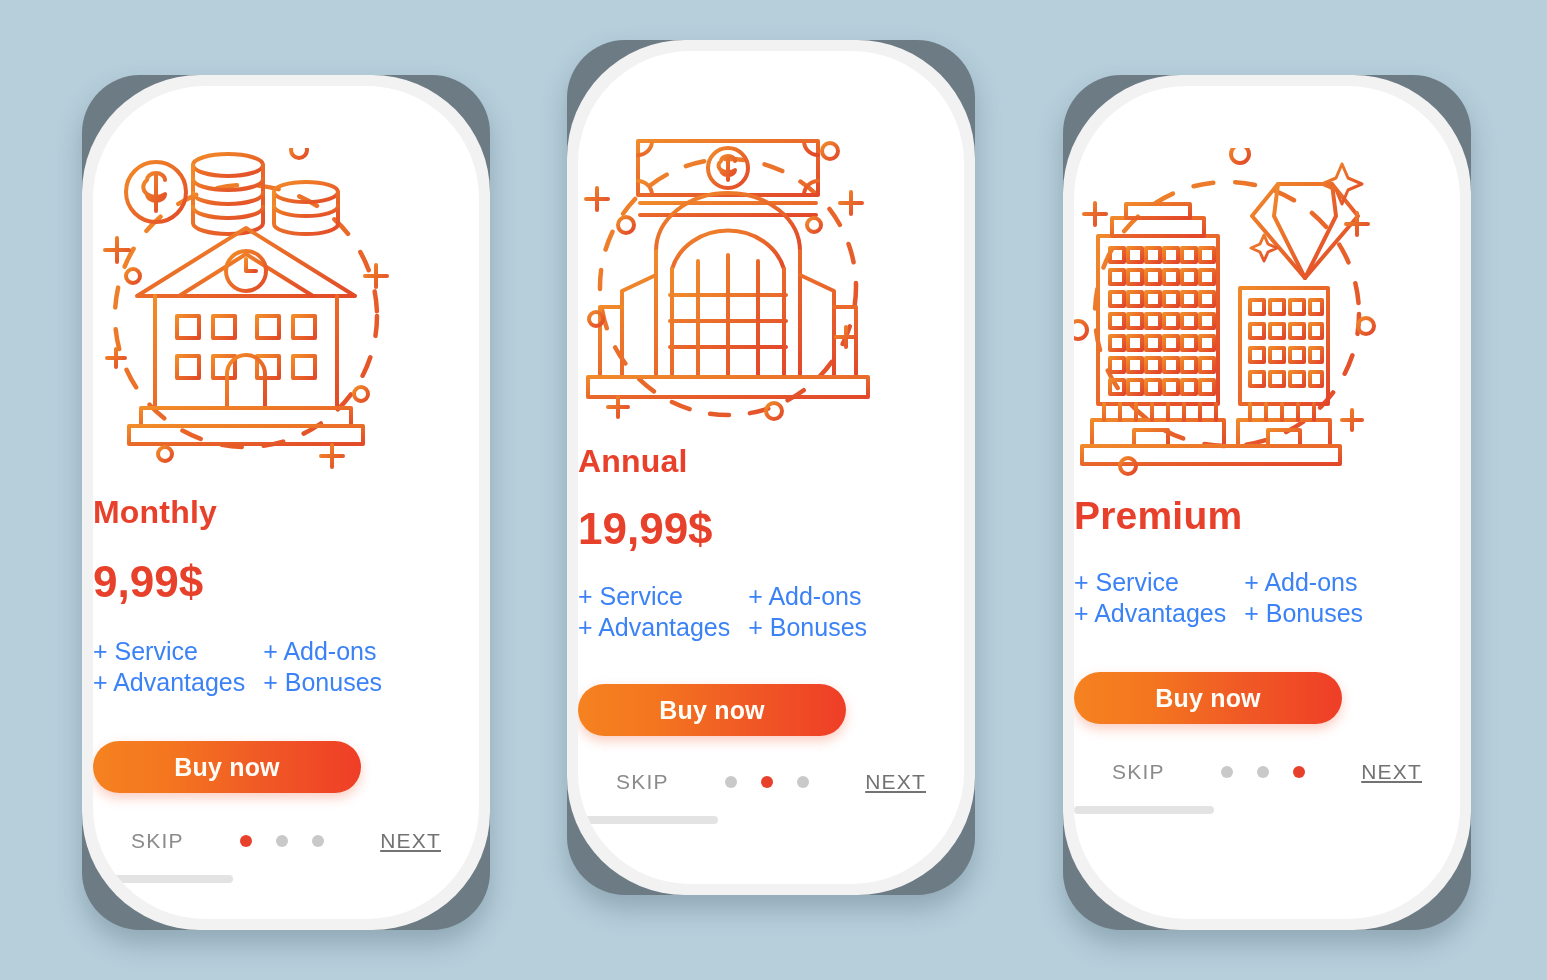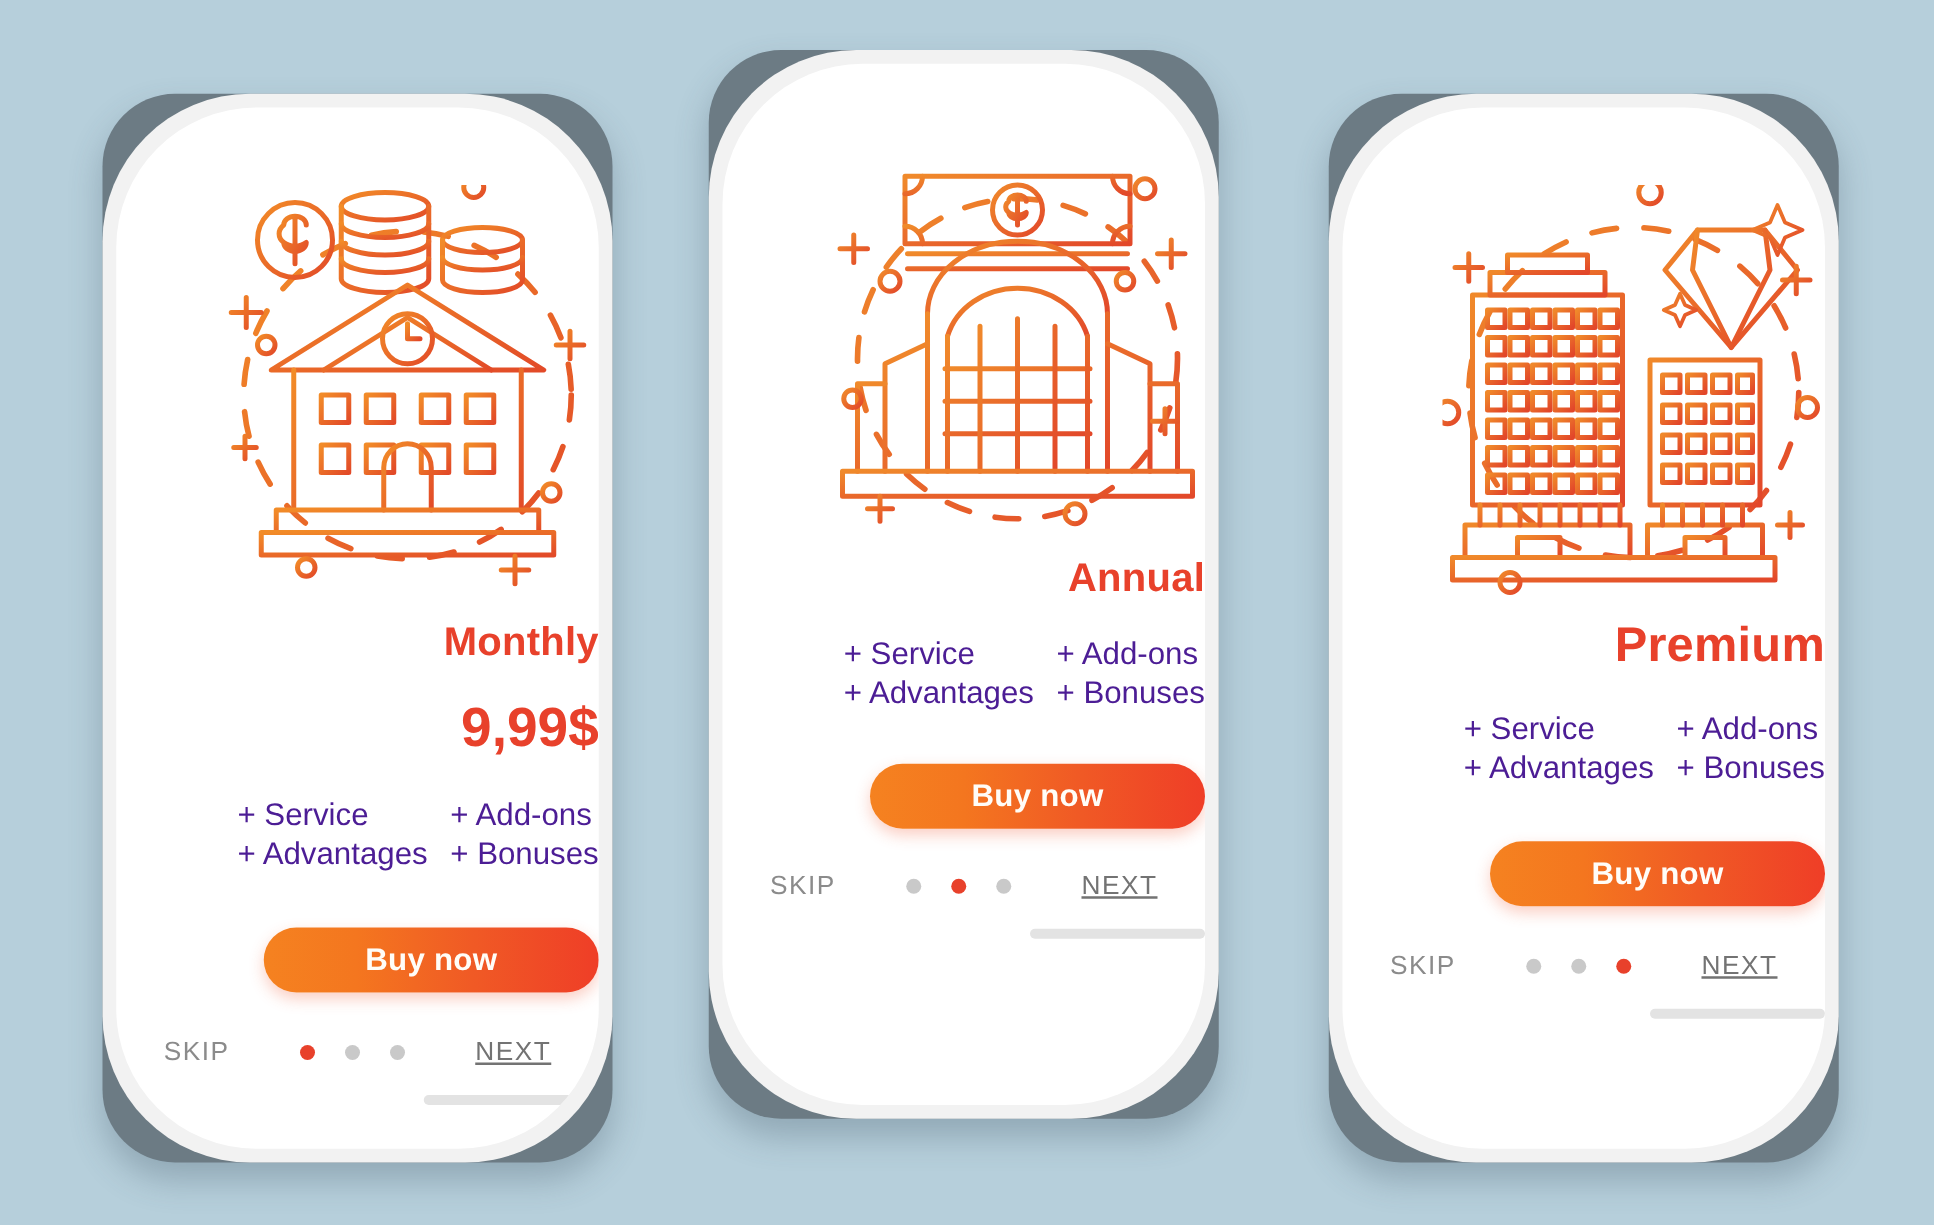--- a/index.html
+++ b/index.html
@@ -30,21 +30,21 @@
   }
   
   .phone-screen{
     position:absolute;
     left:11px; right:11px; top:11px; bottom:11px;
     background:#ffffff;
     border-radius:112px;
     overflow:hidden;
     display:flex;
     flex-direction:column;
-    align-items:flex-end;
+    align-items:flex-start;
   }
 
   
   .illus { display:block; }
 
   
   .plan-title{
     font-weight:bold;
     color:#e8412b;
     letter-spacing:.2px;
@@ -53,21 +53,21 @@
   .plan-price{
     font-weight:bold;
     color:#e8412b;
     text-align:center;
   }
   .features{
     display:grid;
     grid-template-columns:auto auto;
     column-gap:18px;
     row-gap:2px;
-    color:#4c1d95;
+    color:#3b82f6;
     text-align:left;
   }
   .feat{ white-space:nowrap; }
 
   
   .buy-btn{
     border:none;
     border-radius:999px;
     color:#fffdf8;
     font-weight:bold;
@@ -240,20 +240,21 @@
             <circle cx="236" cy="96" r="7"></circle>
             <circle cx="18" cy="190" r="7"></circle>
             <circle cx="196" cy="282" r="8"></circle>
             <path d="M96 278 h56" stroke-dasharray="16 14"></path>
           </g>
         </svg>
       </div>
 
       <div class="plan-title" style="font-size:32px; margin-top:10px;">Annual</div>
 
+      <div class="plan-price" style="font-size:44px; margin-top:24px;">19,99$</div>
 
       <div class="features" style="font-size:25px; margin-top:28px;">
         <div class="feat">+ Service</div>
         <div class="feat">+ Add-ons</div>
         <div class="feat">+ Advantages</div>
         <div class="feat">+ Bonuses</div>
       </div>
 
       <button class="buy-btn" style="width:268px; height:52px; font-size:25px; margin-top:42px;">Buy now</button>
 

